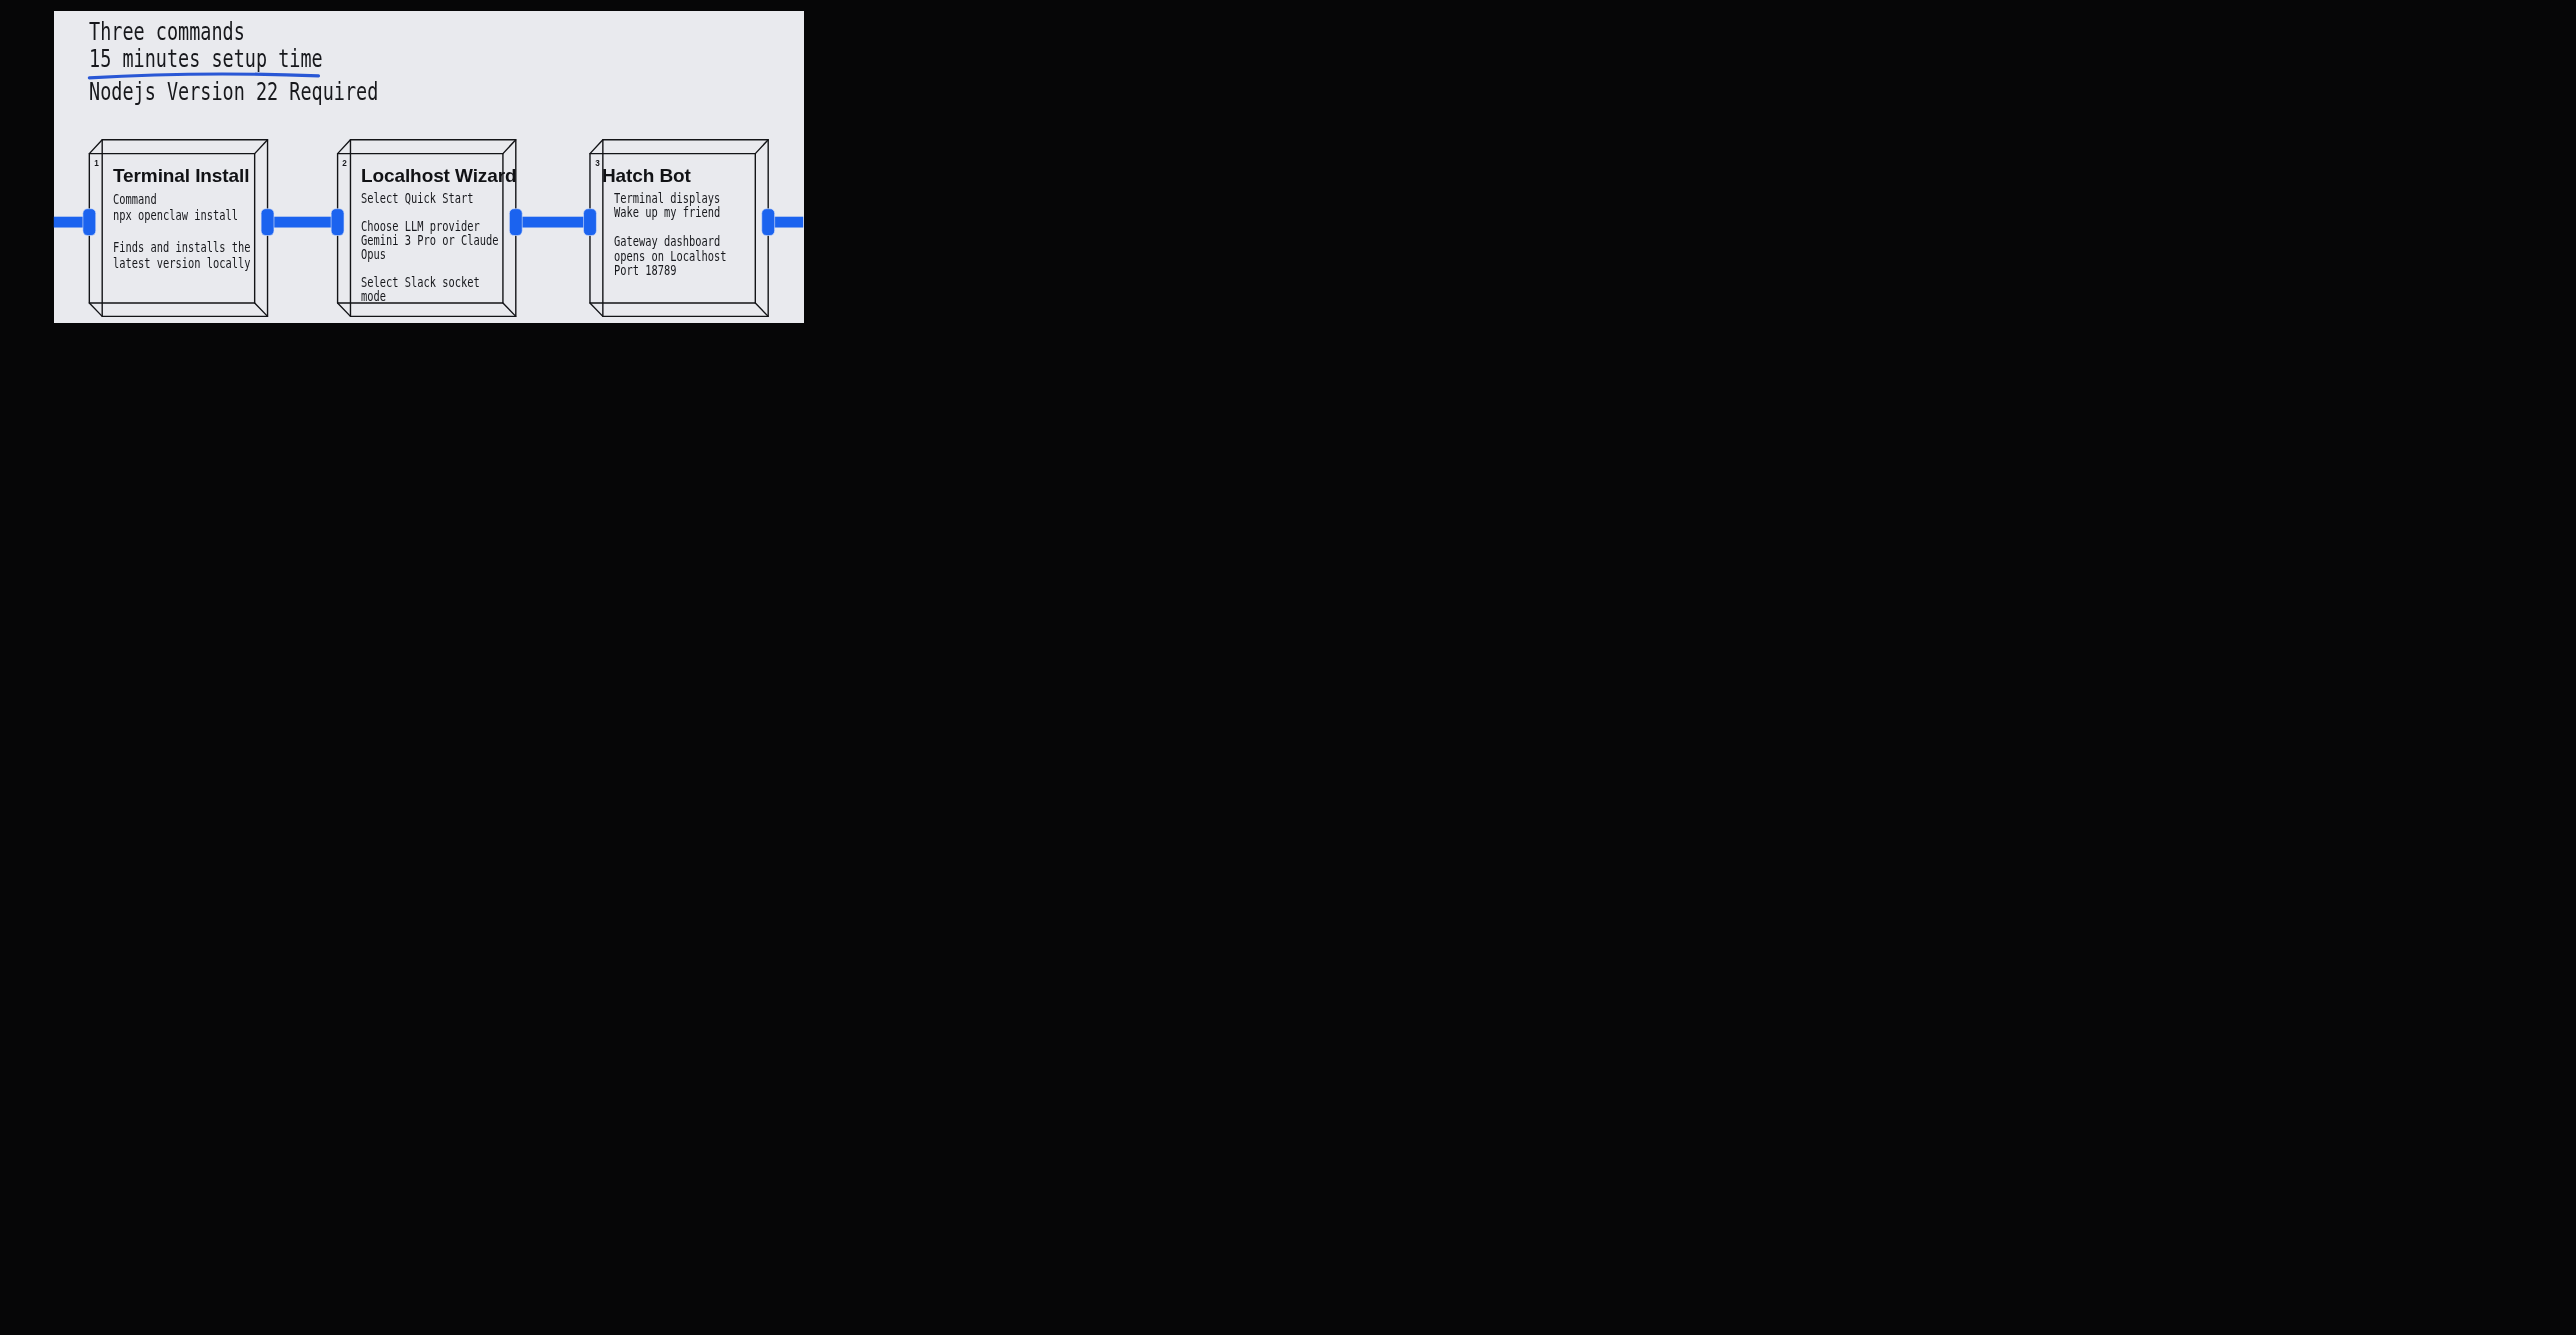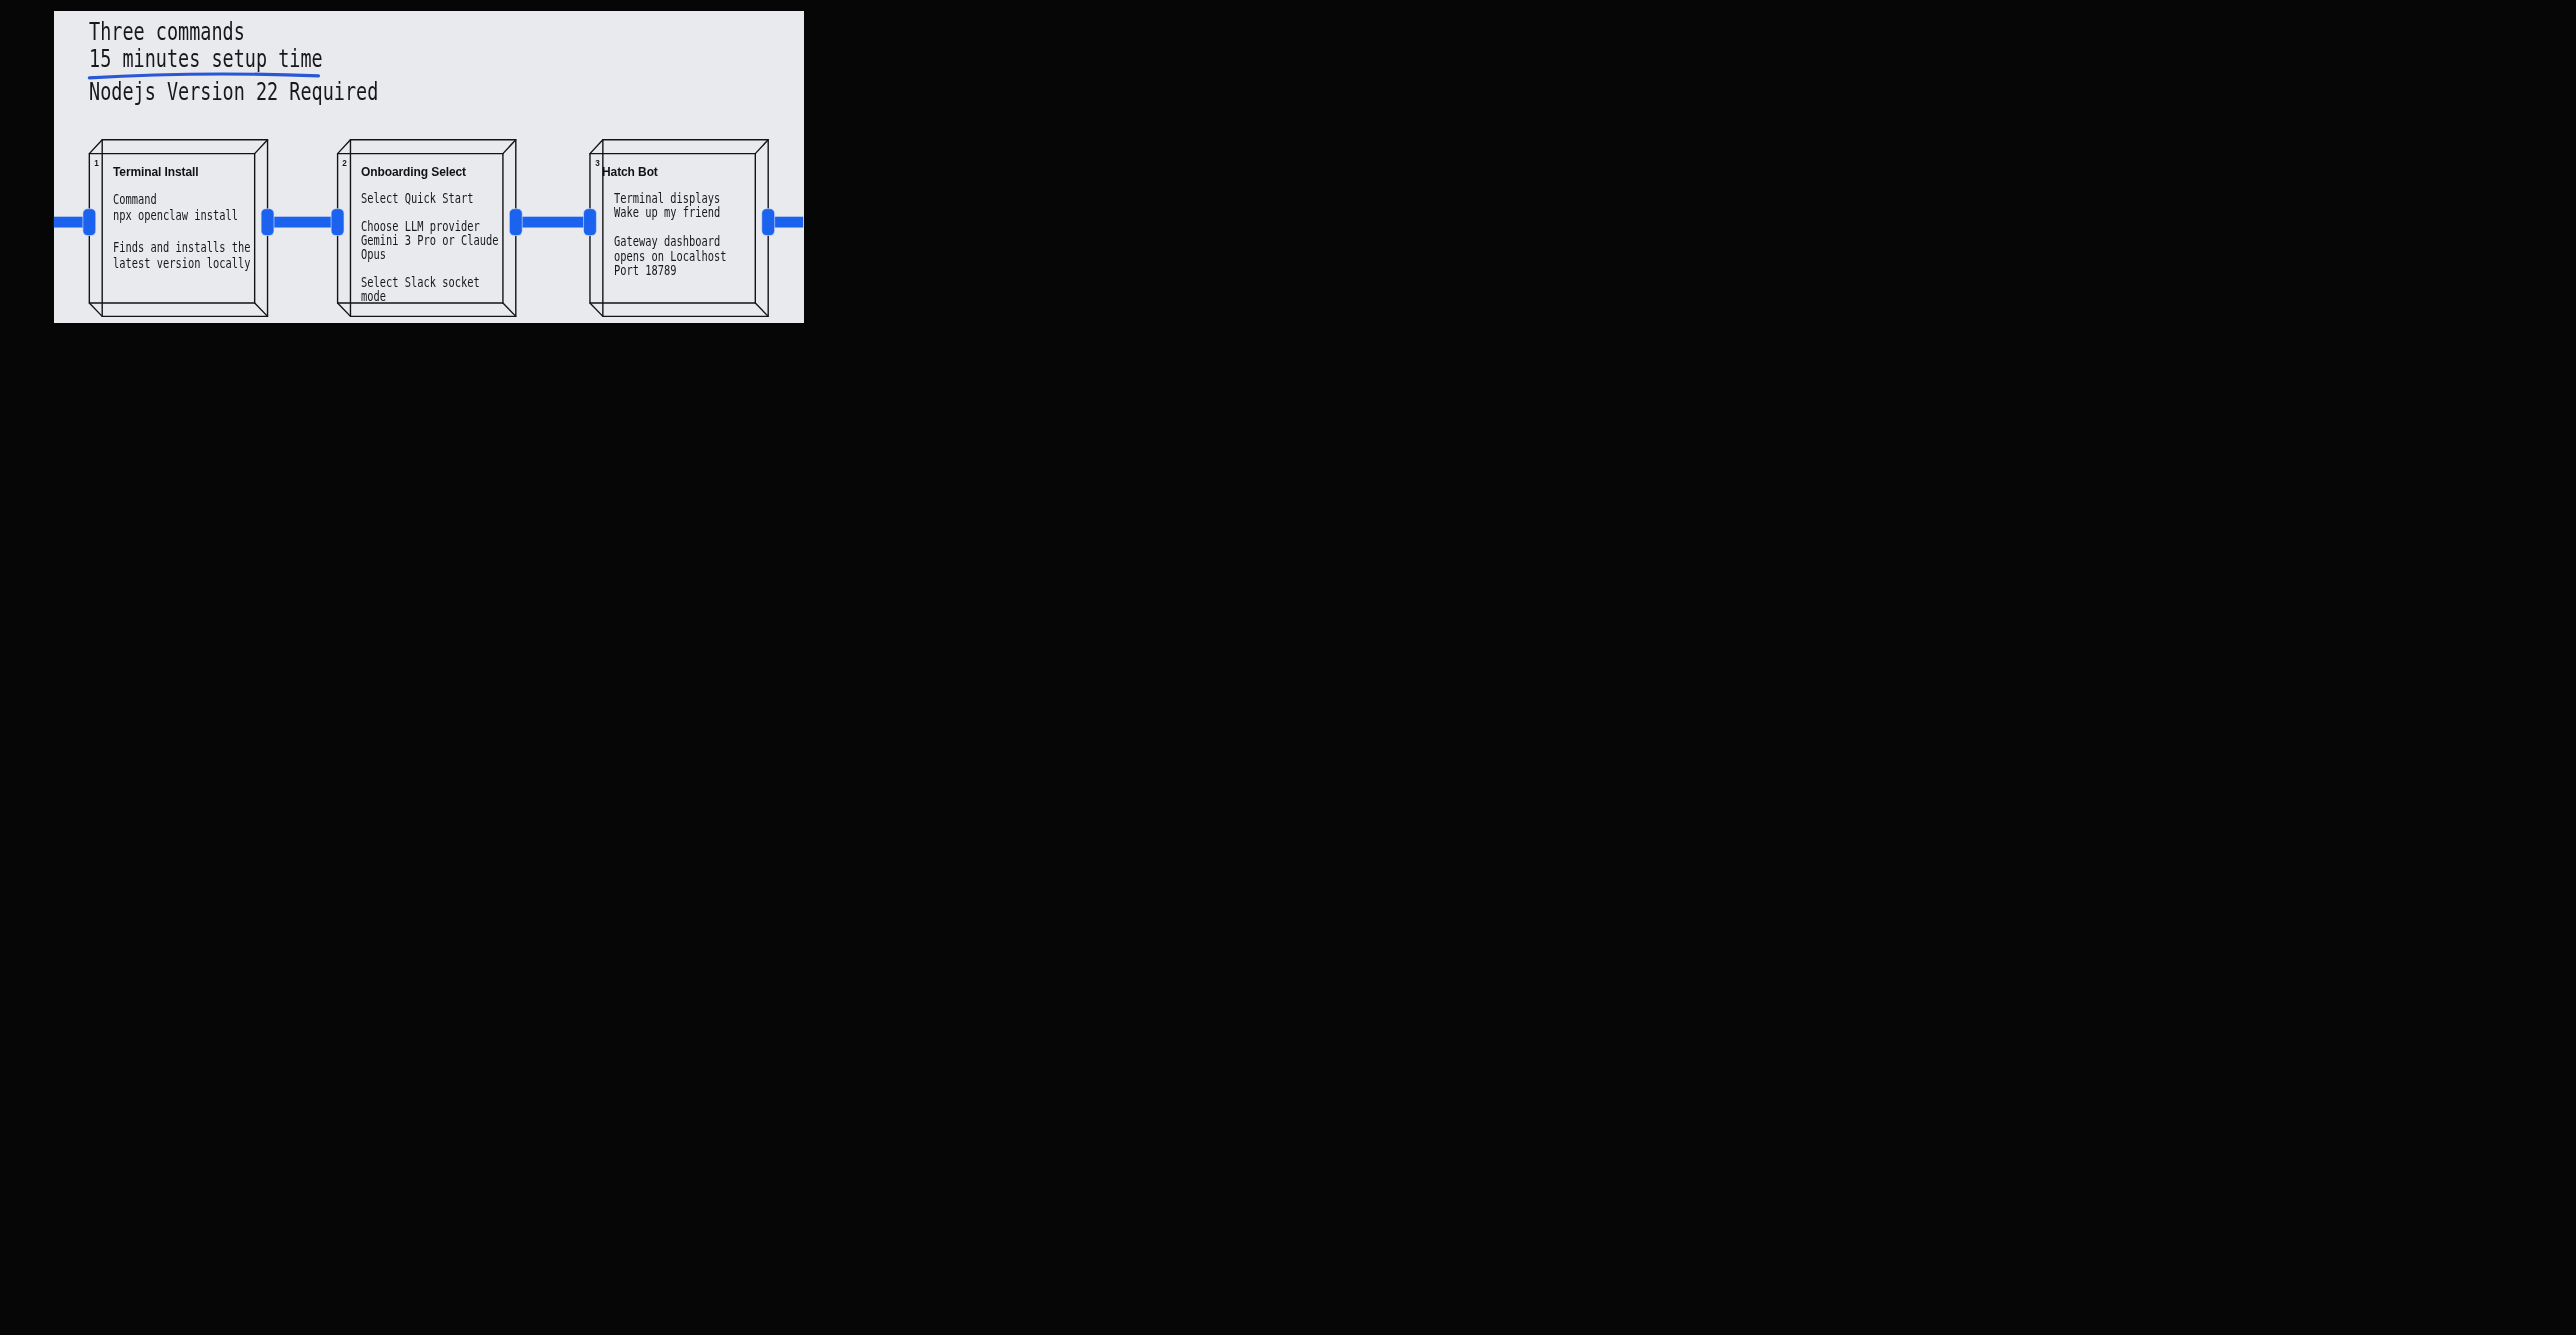--- a/index.html
+++ b/index.html
@@ -30,21 +30,21 @@
     font-size:24px;line-height:24px;letter-spacing:0;
     transform:scale(0.77,1);transform-origin:0 0;
   }
   .step-number{
     position:absolute;top:159px;width:11.3px;text-align:center;
     font-family:"Liberation Sans",sans-serif;font-weight:700;font-size:8.2px;
     color:var(--ink);
   }
   .step-title{
     position:absolute;top:165px;
-    font-family:"Liberation Sans",sans-serif;font-weight:700;font-size:12px;
+    font-family:"Liberation Sans",sans-serif;font-weight:700;font-size:19px;
     letter-spacing:-0.1px;color:#111215;white-space:nowrap;
   }
   .step-body{
     position:absolute;top:192px;font-size:13.4px;color:var(--ink);
     transform:scale(0.775,1);transform-origin:0 0;white-space:nowrap;
   }
   .body-1 .ln{height:16px;line-height:16px;}
   .body-2 .ln{height:14px;line-height:14px;}
   .body-3 .ln{height:14.4px;line-height:14.4px;}
 </style>
@@ -108,21 +108,21 @@
   <div class="step-title" style="left:69px">Terminal Install</div>
   <div class="step-body body-1" style="left:69px">
     <div class="ln">Command</div>
     <div class="ln">npx openclaw install</div>
     <div class="ln"></div>
     <div class="ln">Finds and installs the</div>
     <div class="ln">latest version locally</div>
   </div>
 
   <div class="step-number" style="left:295px">2</div>
-  <div class="step-title" style="left:317px">Onboarding Select</div>
+  <div class="step-title" style="left:317px">Localhost Wizard</div>
   <div class="step-body body-2" style="left:317px">
     <div class="ln">Select Quick Start</div>
     <div class="ln"></div>
     <div class="ln">Choose LLM provider</div>
     <div class="ln">Gemini 3 Pro or Claude</div>
     <div class="ln">Opus</div>
     <div class="ln"></div>
     <div class="ln">Select Slack socket</div>
     <div class="ln">mode</div>
   </div>

